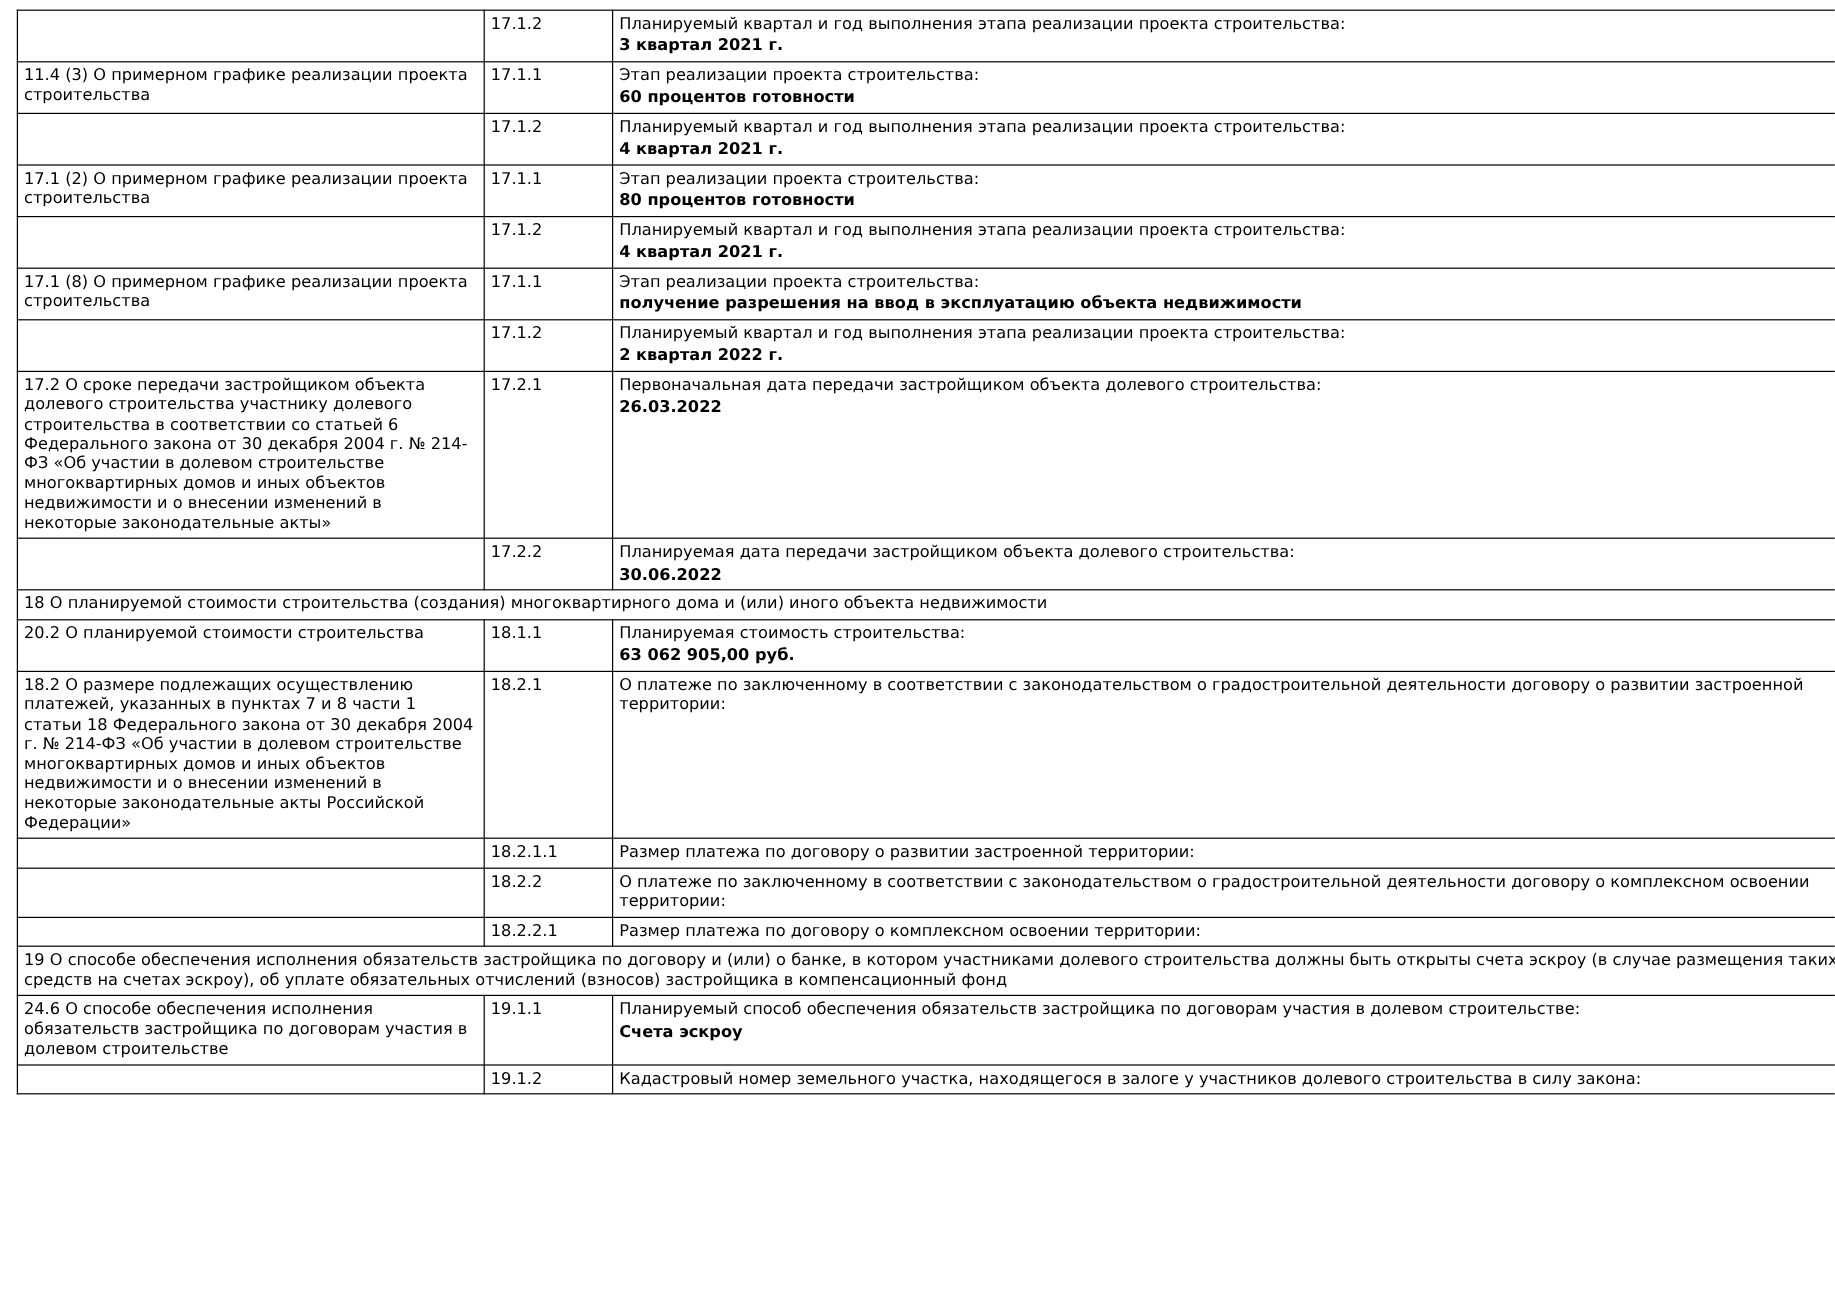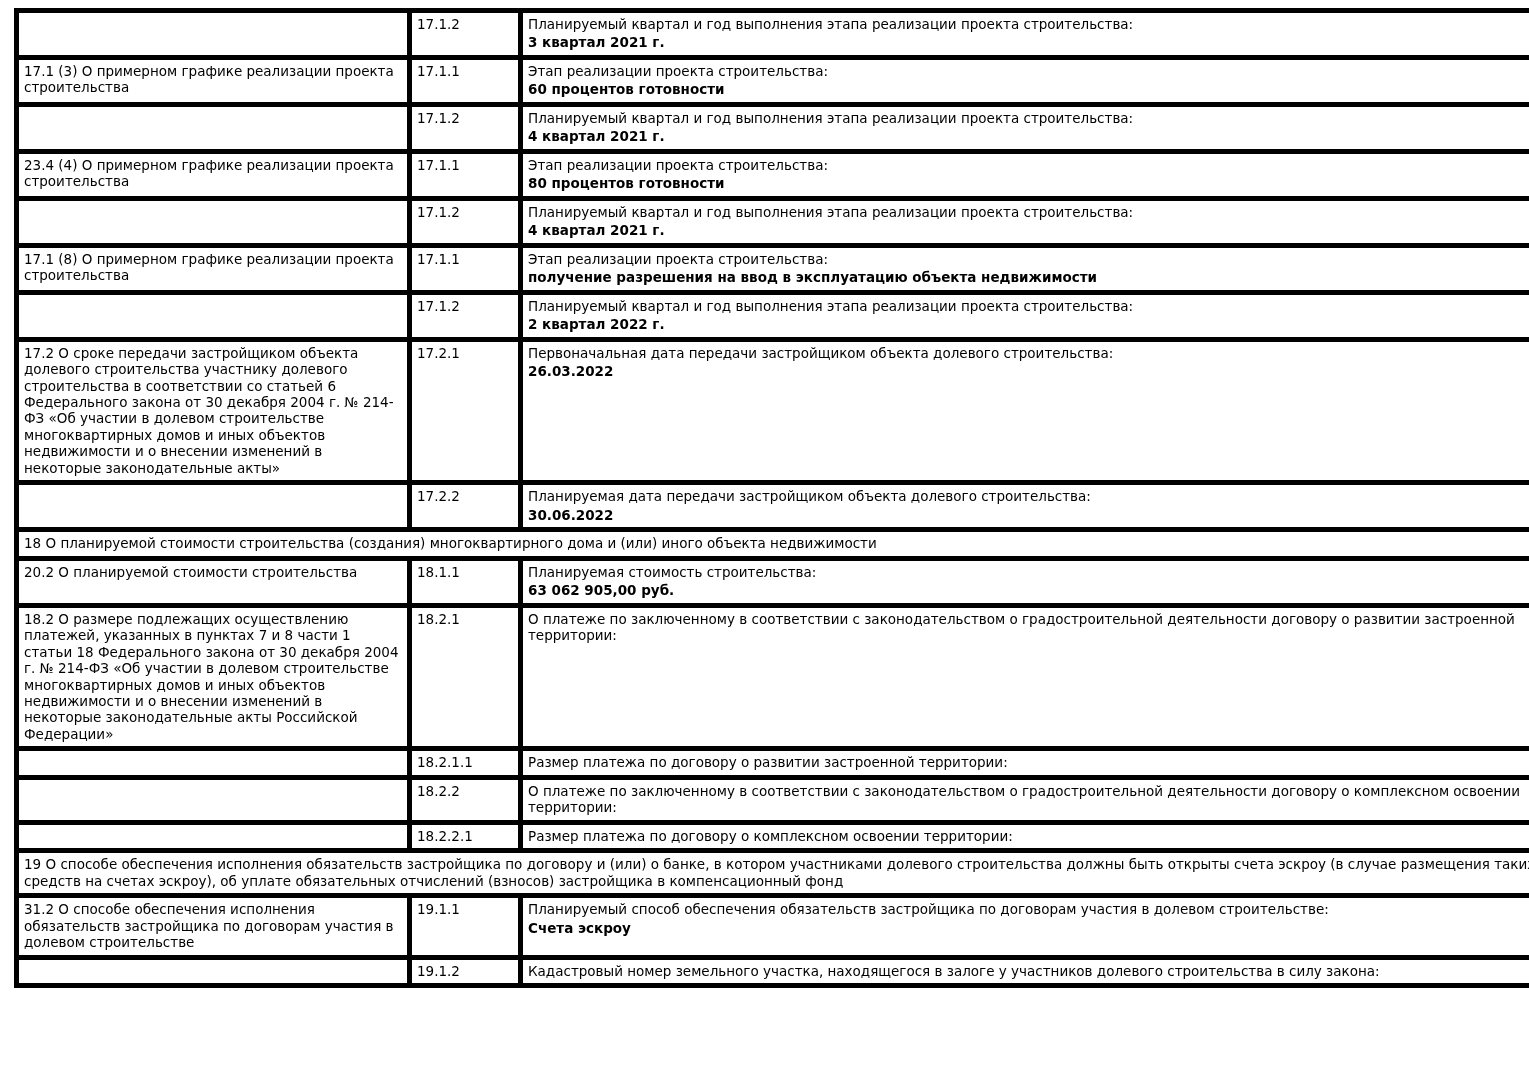--- a/index.html
+++ b/index.html
@@ -18,21 +18,21 @@
     padding: 8px 14px 0 14px;
     background: #ffffff;
   }
   table.doc {
     border-collapse: collapse;
     table-layout: fixed;
     width: 1500px;
     margin: 0;
   }
   table.doc td {
-    border: 5px solid #000000;
+    border: 1px solid #000000;
     vertical-align: top;
     padding: 3px 5px 4px 5px;
     font-size: 13.5px;
     line-height: 1.22;
     word-wrap: break-word;
     overflow-wrap: break-word;
   }
   td.c-name { width: 378px; }
   td.c-code { width: 96px; }
   td.c-val  { width: 1024px; }
@@ -59,37 +59,37 @@
     <tbody>
         <tr>
           <td class="c-name"></td>
           <td class="c-code">17.1.2</td>
           <td class="c-val">
             <span class="lbl">Планируемый квартал и год выполнения этапа реализации проекта строительства:</span>
             <span class="val">3 квартал 2021 г.</span>
           </td>
         </tr>
         <tr>
-          <td class="c-name">17.1 (3) О примерном графике реализации проекта строительства</td>
+          <td class="c-name">11.4 (3) О примерном графике реализации проекта строительства</td>
           <td class="c-code mid">17.1.1</td>
           <td class="c-val">
             <span class="lbl">Этап реализации проекта строительства:</span>
             <span class="val">60 процентов готовности</span>
           </td>
         </tr>
         <tr>
           <td class="c-name"></td>
           <td class="c-code mid">17.1.2</td>
           <td class="c-val">
             <span class="lbl">Планируемый квартал и год выполнения этапа реализации проекта строительства:</span>
             <span class="val">4 квартал 2021 г.</span>
           </td>
         </tr>
         <tr>
-          <td class="c-name">23.4 (4) О примерном графике реализации проекта строительства</td>
+          <td class="c-name">17.1 (2) О примерном графике реализации проекта строительства</td>
           <td class="c-code mid">17.1.1</td>
           <td class="c-val">
             <span class="lbl">Этап реализации проекта строительства:</span>
             <span class="val">80 процентов готовности</span>
           </td>
         </tr>
         <tr>
           <td class="c-name"></td>
           <td class="c-code mid">17.1.2</td>
           <td class="c-val">
@@ -165,21 +165,21 @@
           <td class="c-name"></td>
           <td class="c-code">18.2.2.1</td>
           <td class="c-val">
             <span class="lbl">Размер платежа по договору о комплексном освоении территории:</span>
           </td>
         </tr>
         <tr>
           <td class="section" colspan="3">19 О способе обеспечения исполнения обязательств застройщика по договору и (или) о банке, в котором участниками долевого строительства должны быть открыты счета эскроу (в случае размещения таких средств на счетах эскроу), об уплате обязательных отчислений (взносов) застройщика в компенсационный фонд</td>
         </tr>
         <tr>
-          <td class="c-name">31.2 О способе обеспечения исполнения обязательств застройщика по договорам участия в долевом строительстве</td>
+          <td class="c-name">24.6 О способе обеспечения исполнения обязательств застройщика по договорам участия в долевом строительстве</td>
           <td class="c-code mid">19.1.1</td>
           <td class="c-val">
             <span class="lbl">Планируемый способ обеспечения обязательств застройщика по договорам участия в долевом строительстве:</span>
             <span class="val">Счета эскроу</span>
           </td>
         </tr>
         <tr>
           <td class="c-name"></td>
           <td class="c-code">19.1.2</td>
           <td class="c-val">

